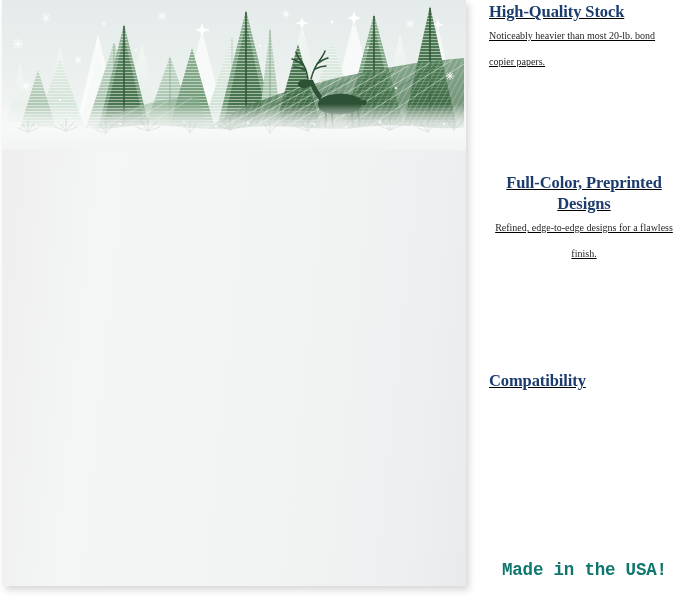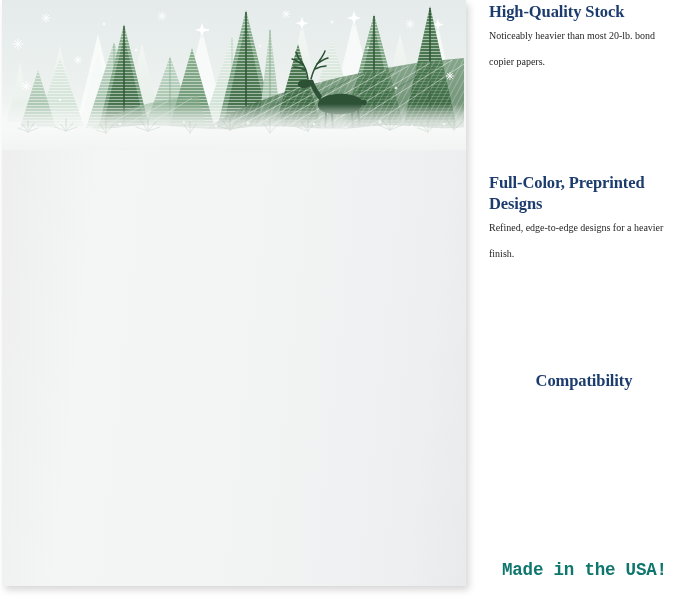--- a/index.html
+++ b/index.html
@@ -76,41 +76,41 @@
   }
 
   
   #features {
     position: absolute;
     left: 489px;
     top: 0;
     width: 190px;
     height: 599px;
   }
-  .feature-block { position: absolute; left: 0; width: 190px; }
+  .feature-block { position: absolute; left: 0; width: 190px; text-decoration: underline; }
   .feature-block h3 {
     margin: 0 0 1px 0;
     font-family: "Liberation Serif", "DejaVu Serif", serif;
     font-weight: bold;
     font-size: 16.5px;
     line-height: 21px;
     letter-spacing: -0.1px;
     color: #1c3c6e;
   }
   .feature-block p {
     margin: 0;
     font-family: "Liberation Serif", "DejaVu Serif", serif;
     font-weight: normal;
     font-size: 10px;
     line-height: 25.5px;
     color: #262628;
   }
   #block-stock  { top: 1px; }
-  #block-design { top: 172px; }
-  #block-compat { top: 370px; text-align: center; }
+  #block-design { top: 172px; text-align: center; }
+  #block-compat { top: 370px; }
   #made-usa {
     position: absolute;
     left: 0;
     top: 558px;
     width: 190px;
     font-family: Liberation Mono, monospace;
     font-weight: bold;
     font-size: 17.5px;
     line-height: 24px;
     letter-spacing: -0.2px;
@@ -440,21 +440,21 @@
 
 <div id="features">
 
   <div class="feature-block" id="block-stock">
     <h3>High-Quality Stock</h3>
     <p>Noticeably heavier than most 20-lb. bond copier papers.</p>
   </div>
 
   <div class="feature-block" id="block-design">
     <h3>Full-Color, Preprinted Designs</h3>
-    <p>Refined, edge-to-edge designs for a heavier finish.</p>
+    <p>Refined, edge-to-edge designs for a flawless finish.</p>
   </div>
 
   <div class="feature-block" id="block-compat">
     <h3>Compatibility</h3>
   </div>
 
   <div id="made-usa">Made in the USA!</div>
 </div>
 
 </body></html>

